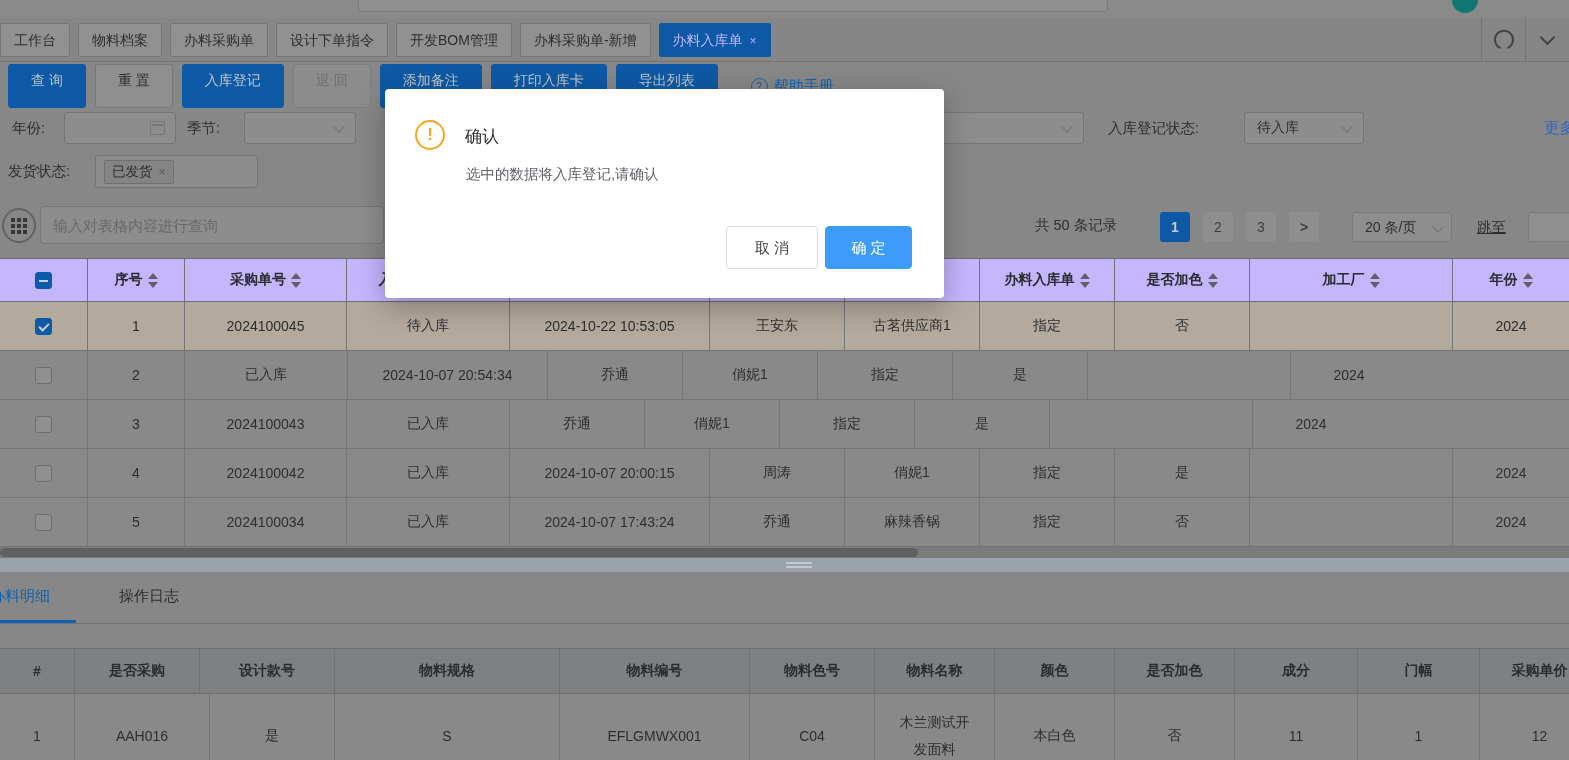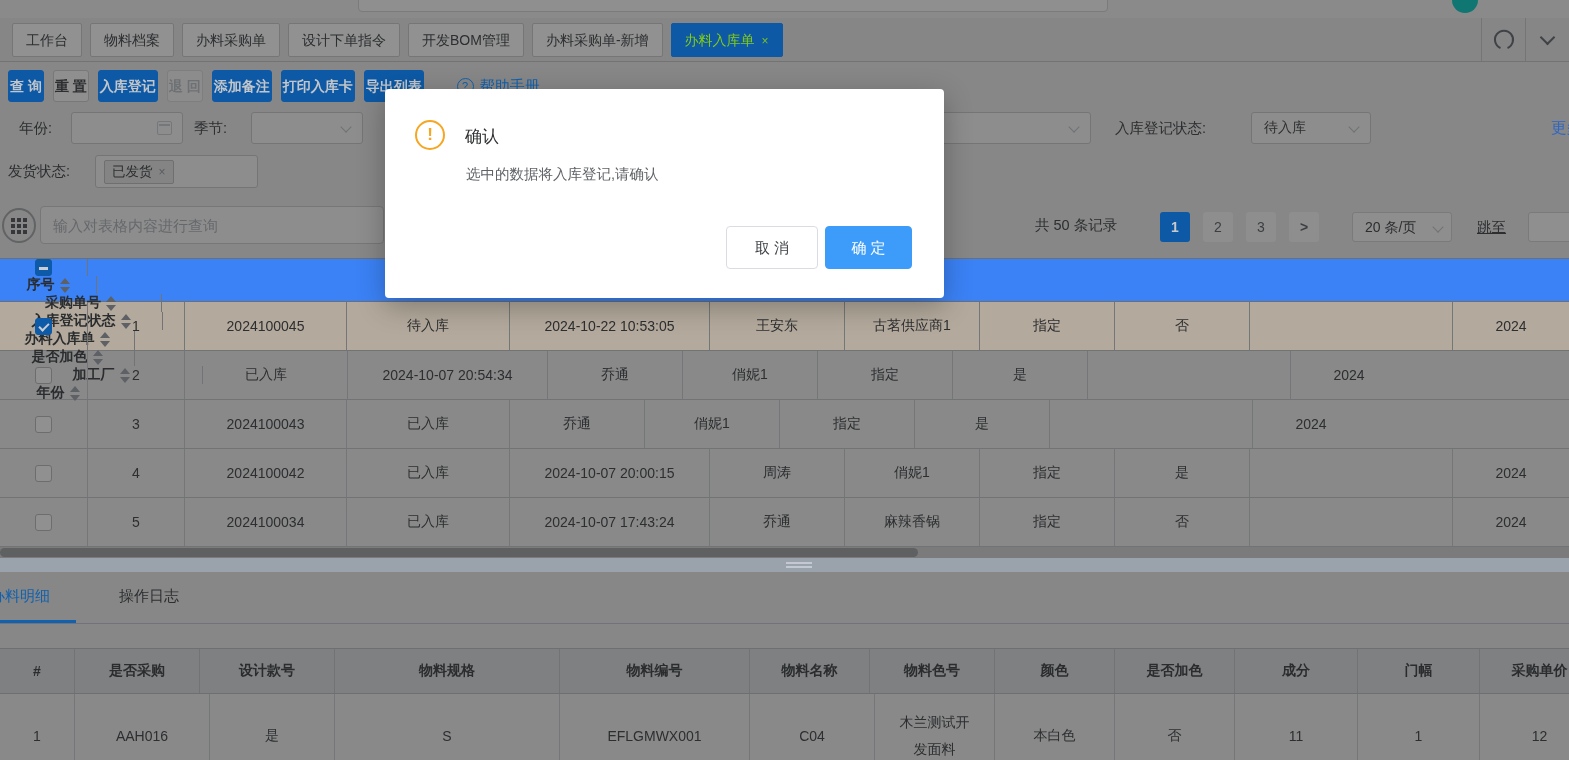--- a/index.html
+++ b/index.html
@@ -5,40 +5,40 @@
   * { margin:0; padding:0; box-sizing:border-box; }
   html,body { width:1569px; height:760px; overflow:hidden; }
   body { position:relative; background:#878787; font-family:"Liberation Sans","DejaVu Sans",sans-serif; color:#2c2e30; }
 
   
   .top-strip { position:absolute; top:0; left:0; width:1569px; height:18px; background:#8a8a8a; overflow:hidden; }
   .top-input { position:absolute; left:358px; top:-26px; width:750px; height:38px; border:1px solid #7b7b7b; border-radius:4px; background:#8f8f8f; }
   .avatar { position:absolute; left:1452px; top:-13px; width:26px; height:26px; border-radius:50%; background:#0f7672; }
 
   
-  .tabbar { position:absolute; top:18px; left:0; width:1569px; height:44px; background:#868686; border-bottom:1px solid #737373; display:flex; align-items:center; gap:8px; padding-left:12px; }
+  .tabbar { position:absolute; top:18px; left:0; width:1569px; height:44px; background:#868686; border-bottom:1px solid #737373; display:flex; align-items:center; gap:8px; padding-left:0; }
   .tabchip { height:34px; line-height:32px; padding:0 13px; background:#919191; border:1px solid #767676; border-radius:2px; font-size:14px; white-space:nowrap; cursor:default; }
   .tabchip .x { display:none; margin-left:7px; font-size:12px; opacity:.9; }
   .tabchip.closable .x { display:inline; }
-  .tabchip.active { background:#0d59a5; border-color:#0d59a5; color:#84cc16; }
+  .tabchip.active { background:#0d59a5; border-color:#0d59a5; color:#c4b5fd; }
   .tabbar-right { position:absolute; right:0; top:0; height:43px; display:flex; }
   .tb-ico { width:44px; height:43px; border-left:1px solid #757575; display:flex; align-items:center; justify-content:center; }
   .chev { width:11px; height:11px; border-right:2px solid #3f4246; border-bottom:2px solid #3f4246; transform:rotate(45deg); margin-top:-4px; }
 
   
   .toolbar { position:absolute; top:70px; left:8px; height:32px; display:flex; gap:9px; align-items:center; }
-  .btn { height:32px; padding:0 1px; border-radius:3px; font-size:14px; line-height:30px; white-space:nowrap; cursor:pointer;font-weight:bold; }
+  .btn { height:44px; padding:0 22px; border-radius:3px; font-size:14px; line-height:30px; white-space:nowrap; cursor:pointer; }
   .btn.primary { background:#0d59a5; border:1px solid #0d59a5; color:#c2c6ca; }
   .btn.plain { background:#8f8f8f; border:1px solid #787878; color:#2c2e30; }
   .btn.disabled { background:#8c8c8c; border:1px solid #7e7e7e; color:#6e7174; }
   .help-link { display:flex; align-items:center; gap:6px; color:#0f60ae; font-size:15px; margin-left:24px; cursor:pointer; }
   .q-ico { width:17px; height:17px; border:1.5px solid #0f60ae; border-radius:50%; font-size:11px; line-height:14px; text-align:center; }
 
   
-  .frow1 { position:absolute; top:112px; left:11px; width:1421px; height:32px; }
+  .frow1 { position:absolute; top:112px; left:4px; width:1421px; height:32px; }
   .frow2 { position:absolute; top:155px; left:0; width:1316px; height:33px; }
   .flabel { position:absolute; top:7px; font-size:14.5px; white-space:nowrap; }
   .fbox { position:absolute; top:0; height:32px; background:#8d8d8d; border:1px solid #757575; border-radius:3px; }
   .fchev { position:absolute; right:12px; top:10px; width:8px; height:8px; border-right:1.5px solid #6f7275; border-bottom:1.5px solid #6f7275; transform:rotate(45deg); }
   .cal { position:absolute; right:10px; top:8px; width:15px; height:14px; border:1.5px solid #75787b; border-radius:2px; }
   .cal::before { content:""; position:absolute; left:1px; right:1px; top:2px; height:1.5px; background:#75787b; }
   .fval { position:absolute; left:12px; top:6px; font-size:14px; }
   .ship-box { left:95px; width:163px; height:33px; }
   .tag { position:absolute; left:8px; top:4px; height:24px; line-height:22px; background:#848484; border:1px solid #6f6f6f; border-radius:2px; padding:0 7px; font-size:13.5px; white-space:nowrap; }
   .tag .tagx { margin-left:6px; color:#595c5f; font-size:12px; }
@@ -53,21 +53,21 @@
   .pg-total { position:absolute; left:1035px; top:216px; font-size:14.5px; }
   .pchip { position:absolute; top:212px; width:30px; height:30px; border-radius:3px; background:#8e8e8e; text-align:center; line-height:30px; font-size:14px; color:#3c3f42; cursor:pointer; }
   .pchip.active { background:#0d59a5; color:#c6cacd; font-weight:bold; }
   .psize { position:absolute; left:1352px; top:212px; width:100px; height:30px; background:#8e8e8e; border:1px solid #7a7a7a; border-radius:3px; font-size:14px; line-height:28px; padding-left:12px; cursor:pointer; }
   .psize .fchev { top:10px; right:9px; }
   .jump-label { position:absolute; left:1477px; top:218px; font-size:14.5px;text-decoration:underline; }
   .jump-input { position:absolute; left:1528px; top:212px; width:60px; height:30px; background:#8f8f8f; border:1px solid #7a7a7a; border-radius:3px; }
 
   
   .mtable { position:absolute; top:258px; left:0; width:1569px; }
-  .mhead { display:flex; height:44px; background:#3b82f6; border-top:1px solid #6d6f71; border-bottom:1px solid #6d6f71;flex-direction:column; }
+  .mhead { display:flex; height:44px; background:#c4b5fd; border-top:1px solid #6d6f71; border-bottom:1px solid #6d6f71; }
   .mh { display:flex; align-items:center; justify-content:center; gap:5px; font-size:14px; font-weight:700; color:#2a2c2e; border-right:1px solid #717375; cursor:pointer; white-space:nowrap; }
   .trow { display:flex; height:49px; background:#898989; border-bottom:1px solid #717375; cursor:pointer; }
   .trow.selected { background:#b3a99c; }
   .td { display:flex; align-items:center; justify-content:center; font-size:14px; border-right:1px solid #747678; overflow:hidden; white-space:nowrap; }
   .c0{width:88px}.c1{width:97px}.c2{width:162px}.c3{width:163px}.c4{width:200px}.c5{width:135px}.c6{width:135px}.c7{width:135px}.c8{width:135px}.c9{width:203px}.c10{width:116px;border-right:none}
   .sort { display:inline-flex; flex-direction:column; gap:3px; }
   .sort i { width:0; height:0; border-left:5px solid transparent; border-right:5px solid transparent; }
   .sort .up { border-bottom:6px solid #5d6165; }
   .sort .dn { border-top:6px solid #5d6165; }
   .cb { width:17px; height:17px; border-radius:3px; background:#909090; border:1px solid #6d6d6d; position:relative; cursor:pointer; }
@@ -383,22 +383,22 @@
   <span class="dtab-underline"></span>
 </div>
 
 <div class="dtable">
   <div class="dhead">
     <div class="dh d0">#</div>
     <div class="dh d2">是否采购</div>
     <div class="dh d1">设计款号</div>
     <div class="dh d3">物料规格</div>
     <div class="dh d4">物料编号</div>
+    <div class="dh d5">物料色号</div>
     <div class="dh d6">物料名称</div>
-    <div class="dh d5">物料色号</div>
     <div class="dh d7">颜色</div>
     <div class="dh d8">是否加色</div>
     <div class="dh d9">成分</div>
     <div class="dh d10">门幅</div>
     <div class="dh d11">采购单价</div>
   </div>
   <div>
 
       <div class="drow">
         <div class="dd d0">1</div>

